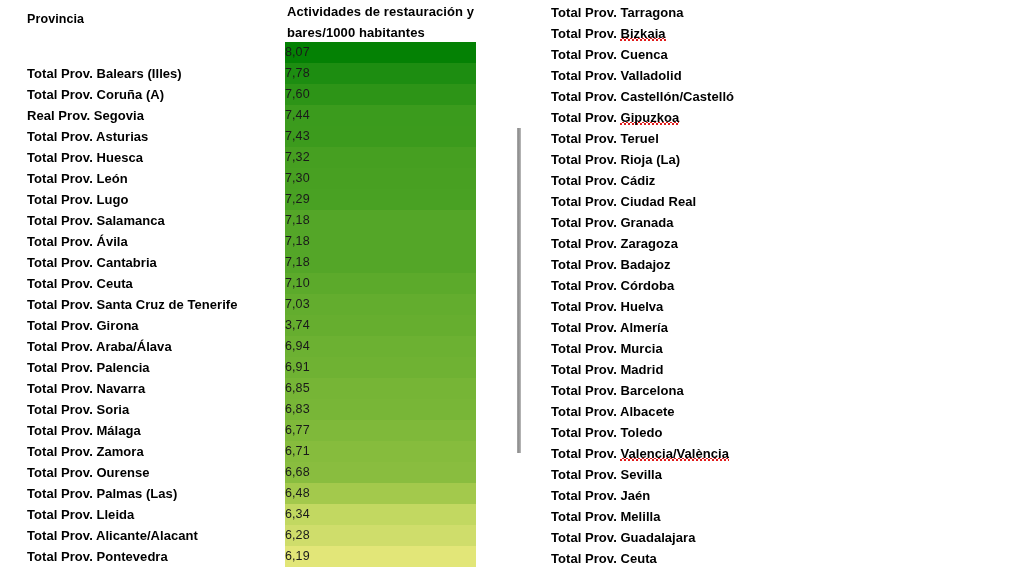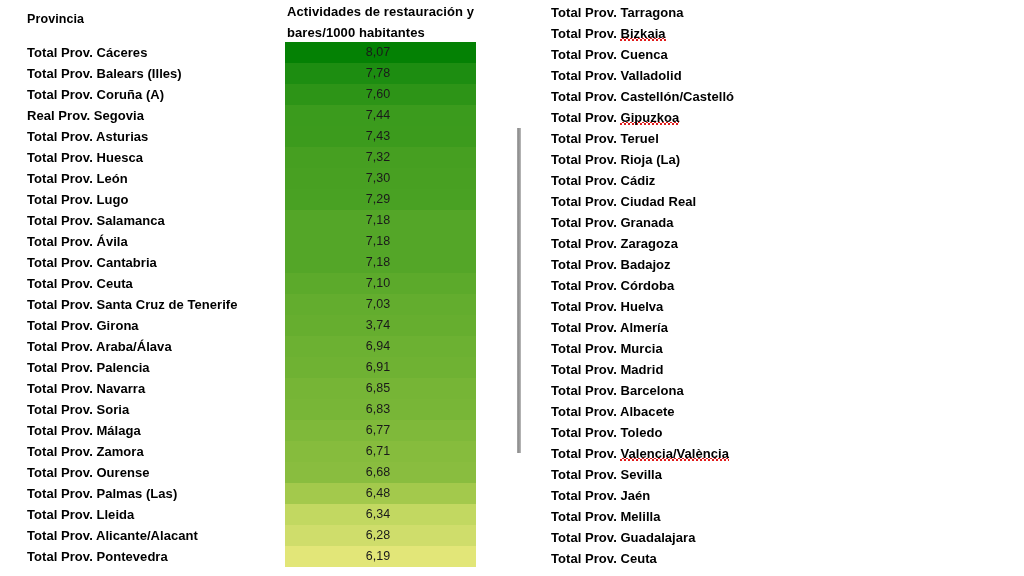--- a/index.html
+++ b/index.html
@@ -95,21 +95,21 @@
     top: 0;
     height: 21px;
     z-index: 1;
   }
   .col-left  .swatch { left: 285px; width: 191px; }
 
   .value {
     position: absolute;
     top: 0;
     font-size: 12.5px;
-    text-align: center;
+    text-align: left;
     letter-spacing: .1px;
     z-index: 2;
     color: #1a1a1a;
   }
   .col-left  .value { left: 285px; width: 186px; }
 
   
   .divider {
     position: absolute;
     left: 517px;
@@ -129,21 +129,20 @@
     <div class="hdr-provincia">Provincia</div>
 
     <div class="hdr-metric">
       <div>Actividades de restauración y</div>
       <div>bares/1000 habitantes</div>
     </div>
 
     <div class="rows rows-left" id="rows-left">
         <div class="row">
           <div class="swatch" style="background: rgb(4, 129, 4);"></div>
-          <div class="label">Total Prov. Cáceres</div>
           <div class="value">8,07</div>
         </div>
         <div class="row">
           <div class="swatch" style="background: rgb(29, 141, 17);"></div>
           <div class="label">Total Prov. Balears (Illes)</div>
           <div class="value">7,78</div>
         </div>
         <div class="row">
           <div class="swatch" style="background: rgb(45, 148, 23);"></div>
           <div class="label">Total Prov. Coruña (A)</div>

